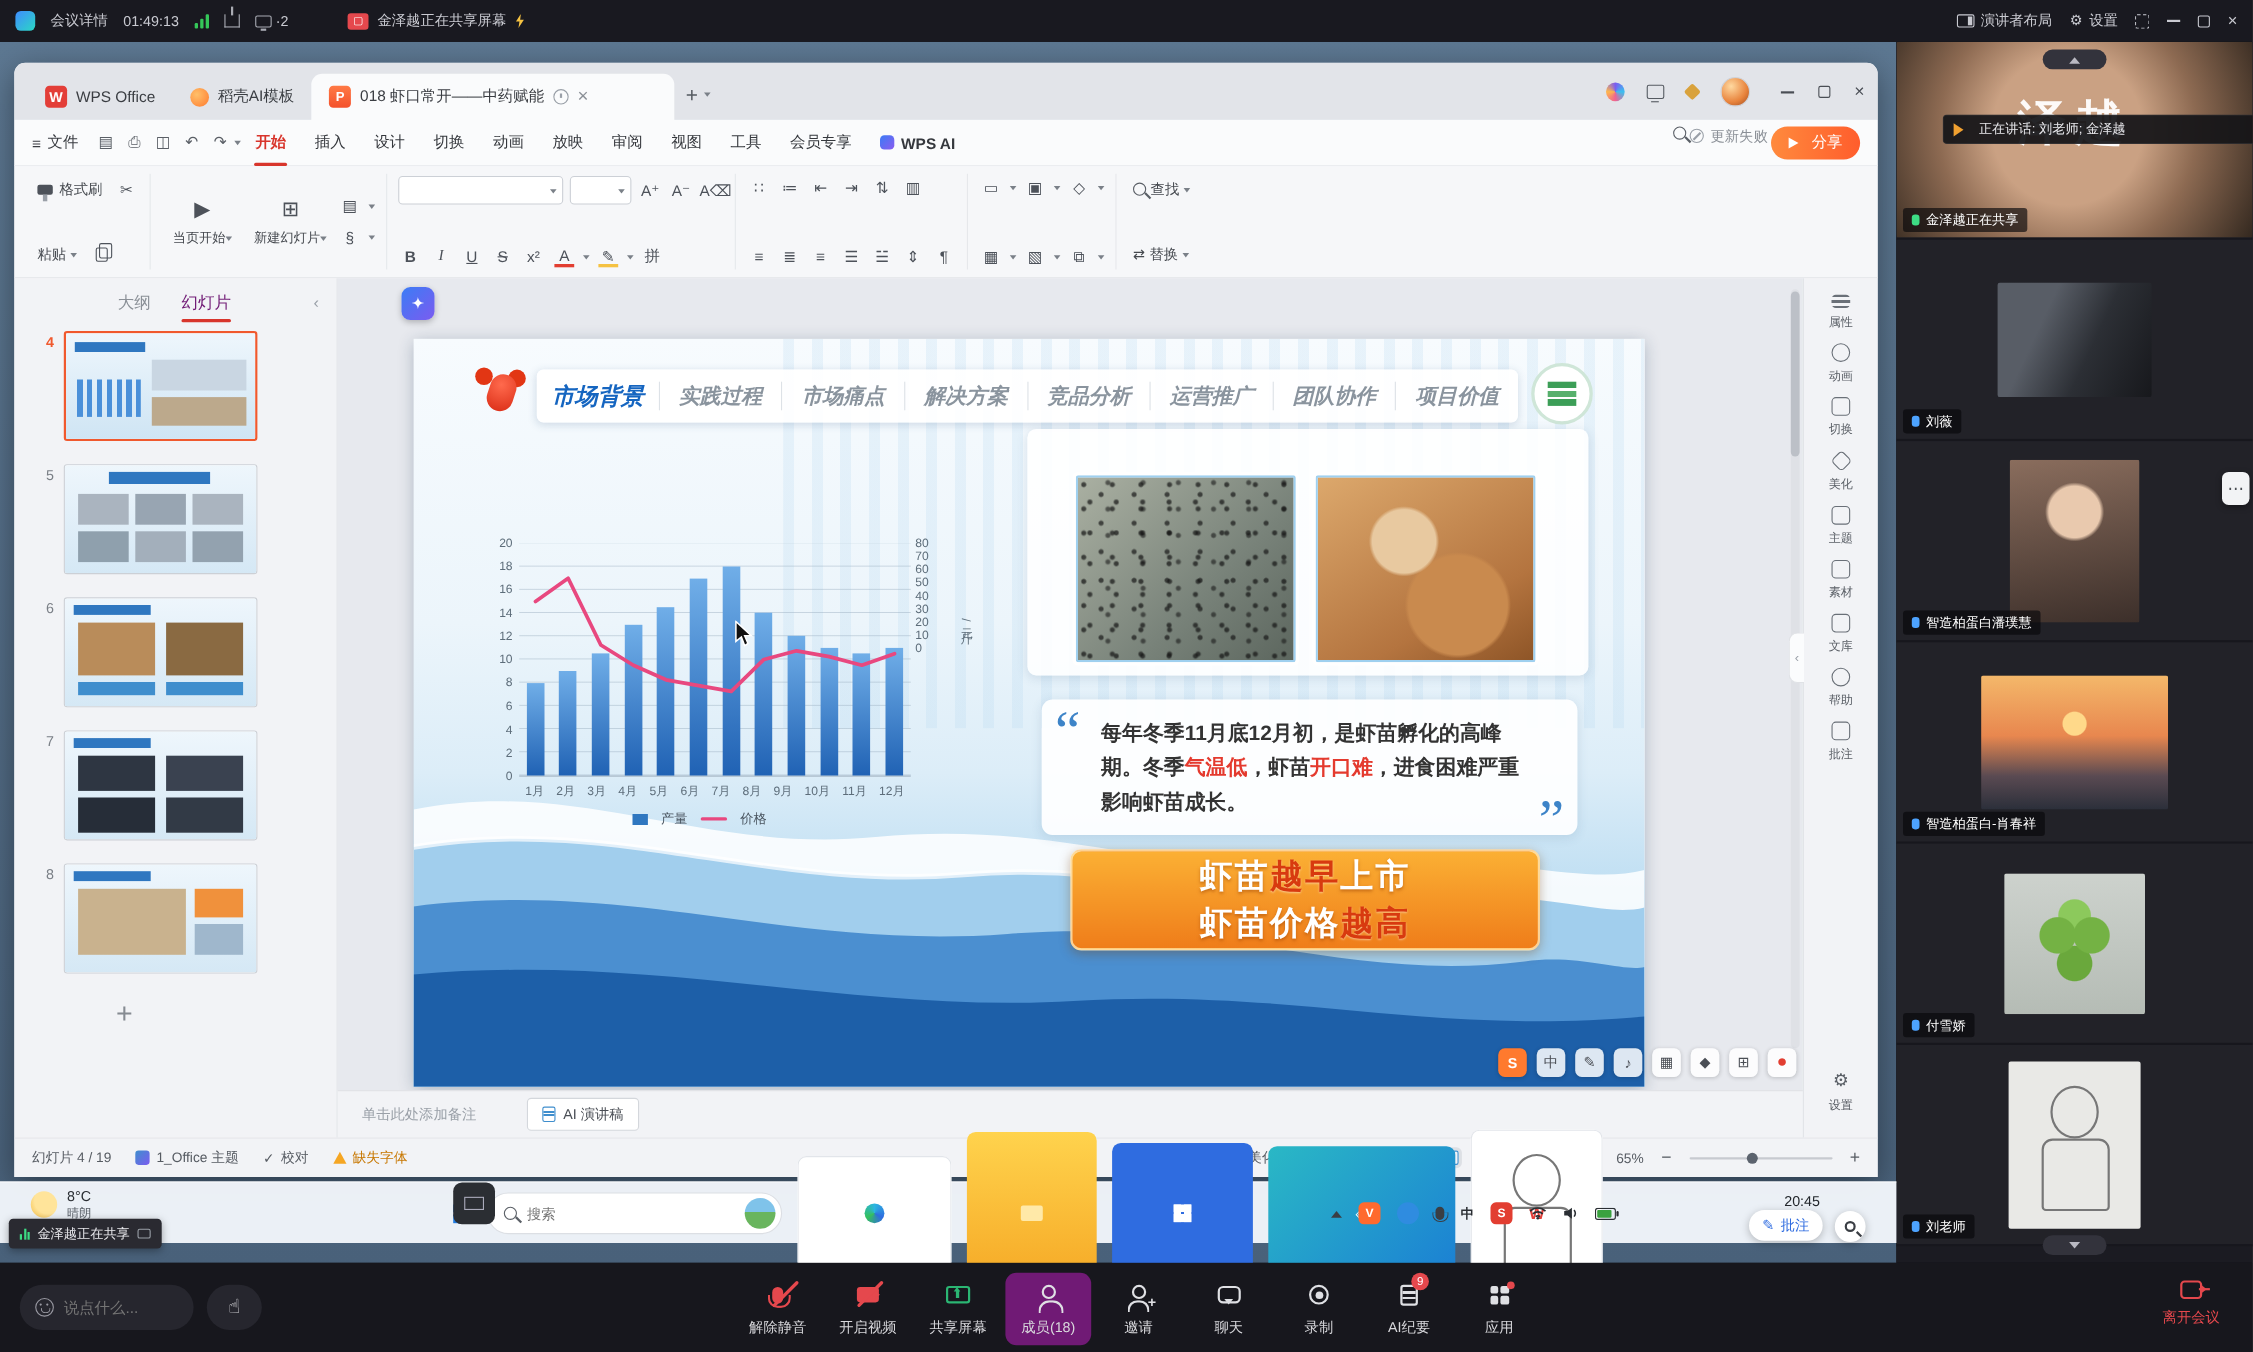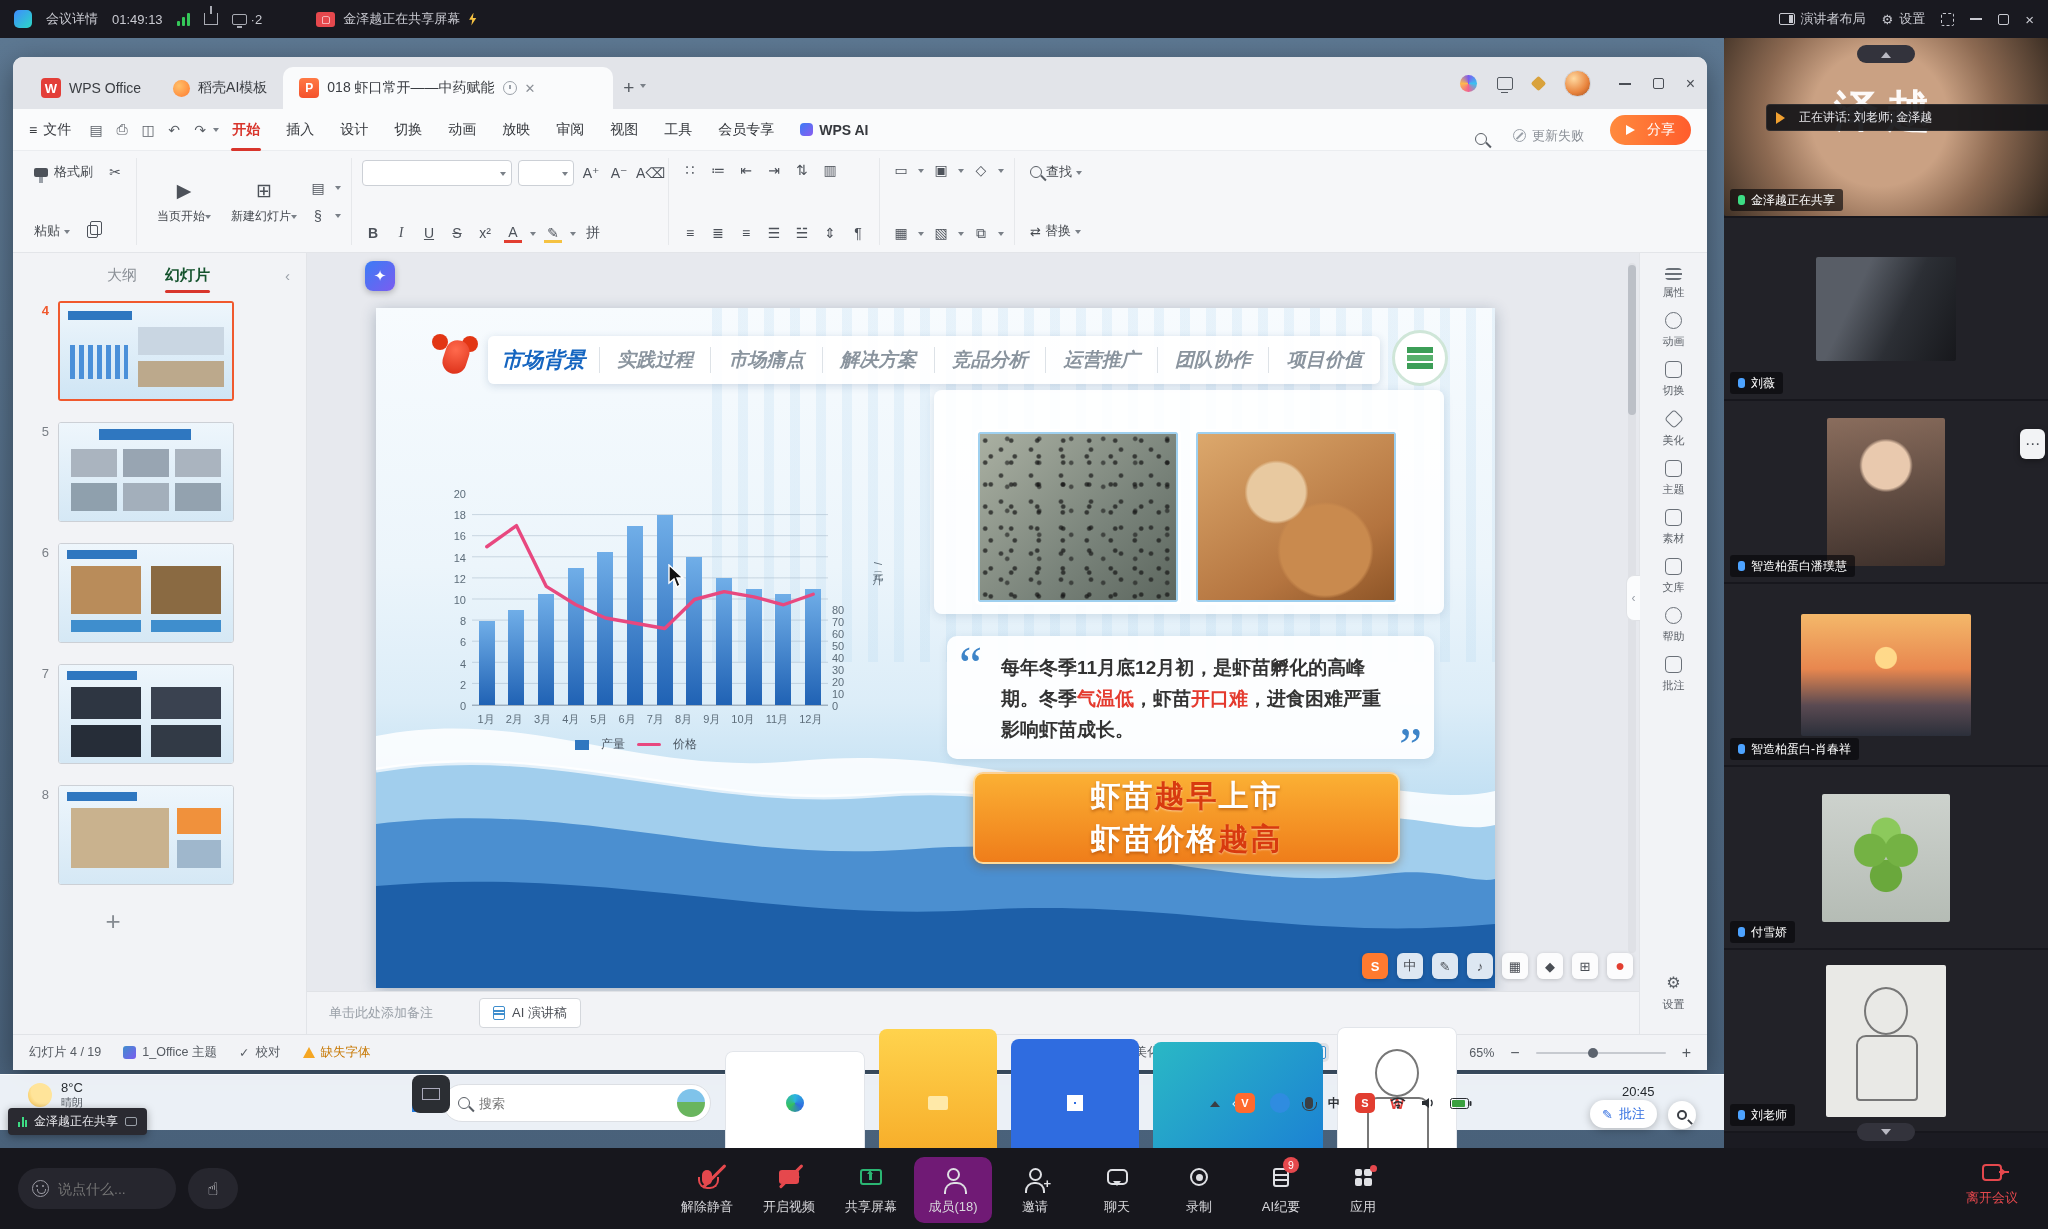--- a/index.html
+++ b/index.html
@@ -56,21 +56,21 @@
 .wx{font-size:16px;color:#4a4e55;line-height:1}
 
 
 .wmenu{height:42px;background:#fafbfc;display:flex;align-items:center;padding:0 16px;font-size:14px;color:#333;border-bottom:1px solid #ebedf0;flex:none}
 .mfile{display:flex;align-items:center;gap:6px;margin-right:12px;color:#3a3d42}
 .mico{width:22px;height:20px;display:grid;place-items:center;color:#5a5f66;font-size:14px;margin:0 2px}
 .mtab{padding:0 13px;height:42px;display:flex;align-items:center;position:relative;color:#35383d;white-space:nowrap}
 .mtab.active{color:#d8352c;font-weight:bold}
 .mtab.active::after{content:'';position:absolute;left:12px;right:12px;bottom:0;height:3px;border-radius:2px;background:#d8352c}
 .ai-dot{width:13px;height:13px;border-radius:4px;background:linear-gradient(135deg,#3b7cf5,#8b5cf0);margin-right:6px}
-.wmenu-right{margin-left:auto;display:flex;align-items:flex-end;gap:26px}
+.wmenu-right{margin-left:auto;display:flex;align-items:flex-start;gap:3px}
 .i-search{width:12px;height:12px;border:1.8px solid #5a5f66;border-radius:50%;position:relative}
 .i-search::after{content:'';position:absolute;left:9px;top:10px;width:7px;height:1.8px;background:#5a5f66;transform:rotate(45deg)}
 .upd{display:flex;align-items:center;gap:6px;color:#8b9097;font-size:13px}
 .i-fail{width:13px;height:13px;border:1.5px solid #9aa0a8;border-radius:50%;position:relative}
 .i-fail::after{content:'';position:absolute;left:1px;top:5px;width:9px;height:1.5px;background:#9aa0a8;transform:rotate(-45deg)}
 .share-btn{background:linear-gradient(90deg,#ff8a3d,#ff5d2c);color:#fff;border-radius:16px;padding:6px 16px;display:flex;gap:7px;align-items:center;font-size:14px}
 .i-plane{width:0;height:0;border:5px solid transparent;border-left:9px solid #fff}
 
 
 .wribbon{height:102px;background:#f6f7f9;border-bottom:1px solid #e3e5e9;display:flex;padding:7px 6px;flex:none}
@@ -90,21 +90,21 @@
 .i-copy::before{content:'';position:absolute;left:2.5px;top:-4.5px;width:10px;height:12px;border:1.5px solid #4d525a;border-radius:2px}
 .aclr{position:relative;padding-bottom:3px}
 .aclr::after{content:'';position:absolute;left:2px;right:2px;bottom:0;height:3px;background:#e23e31}
 .hclr::after{content:'';position:absolute;left:2px;right:2px;bottom:0;height:3px;background:#f5c242}
 .aclr,.hclr{position:relative}
 
 
 .wbody{flex:1;display:flex;min-height:0;position:relative}
 .spanel{width:294px;background:#f2f3f6;border-right:1px solid #e2e4e8;display:flex;flex-direction:column;flex:none}
 .sp-head{height:44px;display:flex;align-items:center;gap:28px;padding-left:94px;font-size:15px;color:#8b9097;position:relative;flex:none}
-.sp-on{color:#14532d;font-weight:bold;position:relative}
+.sp-on{color:#701a75;font-weight:normal;position:relative}
 .sp-on::after{content:'';position:absolute;left:0;right:0;bottom:-8px;height:2.5px;background:#d8352c;border-radius:2px}
 .sp-col{position:absolute;right:16px;color:#9aa0a8;font-size:15px}
 .sp-list{flex:1;padding-top:4px;overflow:hidden}
 .srow{display:flex;gap:9px;padding:0 14px 0 18px;margin-bottom:21px}
 .snum{width:18px;font-size:13px;color:#7a7f86;padding-top:2px;text-align:right}
 .snum.sel{color:#f0592e;font-weight:bold}
 .sthumb{width:176px;height:100px;background:#fff;border:1px solid #ccd0d6;border-radius:3px;position:relative;overflow:hidden}
 .sthumb.sel{border:2px solid #f0592e}
 .mini{position:absolute;inset:0}
 .m4{background:linear-gradient(#2f77c0,#2f77c0) 8px 8px/64px 9px no-repeat,repeating-linear-gradient(90deg,#4a90d9 0 5px,rgba(0,0,0,0) 5px 9px) 10px 42px/58px 34px no-repeat,linear-gradient(#c9d6e2,#c9d6e2) 78px 24px/86px 28px no-repeat,linear-gradient(#bca98c,#bca98c) 78px 58px/86px 26px no-repeat,linear-gradient(180deg,#eef6fc,#cfe5f4)}
@@ -135,21 +135,21 @@
 .stitle{position:absolute;left:104px;top:118px;width:405px;height:49px;background:linear-gradient(180deg,#4794e0,#1a5fb8);clip-path:polygon(4% 0,96% 0,100% 50%,96% 100%,4% 100%,0 50%);display:grid;place-items:center;color:#fff;font-weight:bold;font-size:23px;text-shadow:0 1px 2px rgba(0,40,90,.4)}
 
 
 .chart{position:absolute;left:64px;top:182px;width:452px;height:270px}
 .c-plot{position:absolute;left:32px;top:4px;width:356px;height:212px;border-bottom:1.5px solid #9fb0bf;background:linear-gradient(to top,rgba(150,170,188,.45) 1px,rgba(0,0,0,0) 1px);background-size:100% 10%}
 .c-bars{position:absolute;inset:0;display:flex;align-items:flex-end;justify-content:space-around;z-index:1}
 .c-bars .bar{width:16px;background:linear-gradient(180deg,#70aee8,#2062b4)}
 .c-line{position:absolute;inset:0;width:100%;height:100%;z-index:2}
 .c-line polyline{stroke:#e8487f;stroke-width:3.4;fill:none;stroke-linejoin:round;stroke-linecap:round}
 .c-lticks{position:absolute;left:0;top:-2px;width:26px;height:224px;display:flex;flex-direction:column;justify-content:space-between;align-items:flex-end;font-size:11px;color:#5d6d7a}
-.c-rticks{position:absolute;left:392px;top:-2px;width:24px;height:224px;display:flex;flex-direction:column;justify-content:flex-end;font-size:11px;color:#5d6d7a}
+.c-rticks{position:absolute;left:392px;top:-2px;width:24px;height:224px;display:flex;flex-direction:column;justify-content:flex-start;font-size:11px;color:#5d6d7a}
 .c-ylab{position:absolute;left:430px;top:72px;writing-mode:vertical-rl;font-size:11px;color:#5d6d7a}
 .c-xlab{position:absolute;left:32px;top:222px;width:356px;display:flex;justify-content:space-around;font-size:11px;color:#5d6d7a}
 .c-legend{position:absolute;left:0;right:60px;top:246px;display:flex;justify-content:center;gap:12px;align-items:center;font-size:12px;color:#4a5560}
 .lg-bar{width:14px;height:10px;background:#2f77c0;display:inline-block}
 .lg-line{width:24px;height:3px;background:#e8487f;border-radius:2px;display:inline-block}
 
 .bullets{position:absolute;left:78px;top:462px;width:470px}
 .bline{font-size:20px;font-weight:bold;color:#3b3b3b;line-height:37px;white-space:nowrap}
 .bdot{display:inline-block;width:9px;height:9px;background:#2f77c0;transform:rotate(45deg);margin-right:10px;vertical-align:2px}
 .red{color:#e43a2e}

